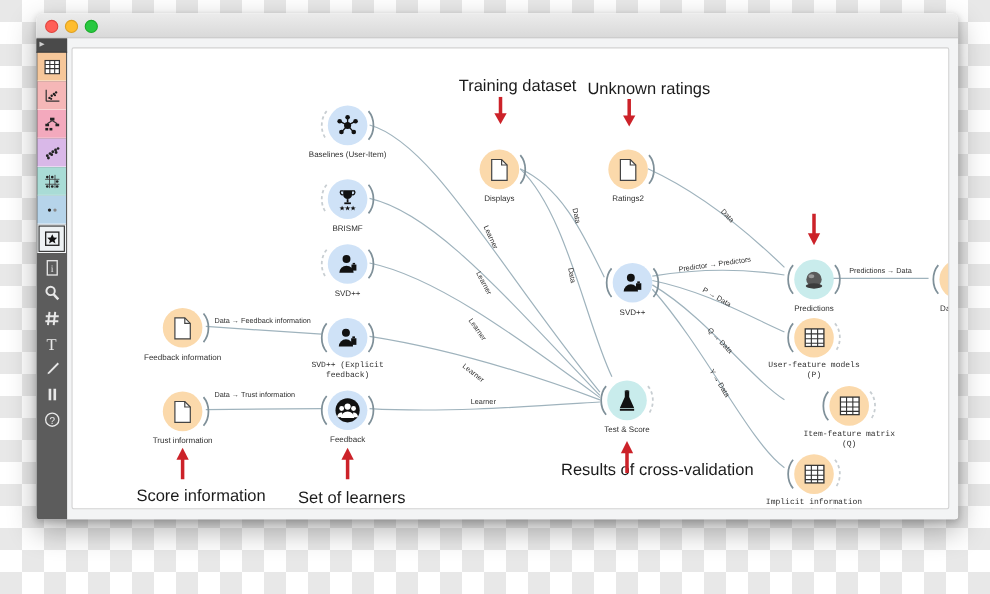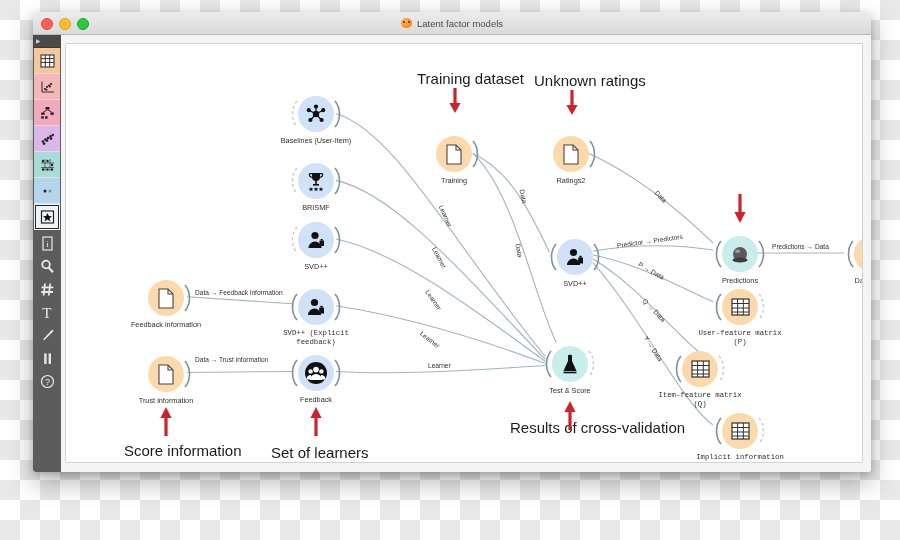--- a/index.html
+++ b/index.html
@@ -125,24 +125,20 @@
 
 <div id="root">
 
   <div id="window">
 
     <div id="titlebar">
       <div class="lights">
         <div class="light red"></div>
         <div class="light yellow"></div>
         <div class="light green"></div>
-      </div>
-      <div id="title-wrap">
-        <span class="orange-logo"></span>
-        <span>Latent factor models</span>
       </div>
     </div>
 
     <div id="body-area">
 
       <div id="sidebar">
         <div id="sb-head">
           <span class="chev">▶</span>
         </div>
 
@@ -456,21 +452,21 @@
             <svg width="18" height="21" viewBox="0 0 18 21">
               <path d="M2,1 h9 l5,5 v14 h-14 z" fill="#fff" stroke="#444" stroke-width="1.1"></path>
               <path d="M11,1 v5 h5" fill="none" stroke="#444" stroke-width="1.1"></path>
             </svg>
           </div>
           <div class="par right">
             <svg width="9" height="30">
                 <path d="M1,2 C7,9 7,21 1,28" fill="none" stroke="#7f9099" stroke-width="1.6"></path>
               </svg>
           </div>
-          <div class="label">Training</div>
+          <div class="label">Displays</div>
         </div>
 
         <div class="node" style="left:505px;top:110px">
           <div class="disc orange">
             <svg width="18" height="21" viewBox="0 0 18 21">
               <path d="M2,1 h9 l5,5 v14 h-14 z" fill="#fff" stroke="#444" stroke-width="1.1"></path>
               <path d="M11,1 v5 h5" fill="none" stroke="#444" stroke-width="1.1"></path>
             </svg>
           </div>
           <div class="par right">
@@ -580,24 +576,24 @@
           <div class="par left">
             <svg width="9" height="30">
                 <path d="M8,2 C2,9 2,21 8,28" fill="none" stroke="#7f9099" stroke-width="1.6"></path>
               </svg>
           </div>
           <div class="par right">
             <svg width="9" height="30">
                 <path d="M1,2 C7,9 7,21 1,28" fill="none" stroke="#c8ced2" stroke-width="1.6" stroke-dasharray="3 2.6"></path>
               </svg>
           </div>
-          <div class="label two">User-feature matrix (P)</div>
-        </div>
-
-        <div class="node" style="left:634px;top:325px">
+          <div class="label two">User-feature models (P)</div>
+        </div>
+
+        <div class="node" style="left:706px;top:325px">
           <div class="disc orange">
             <svg width="19" height="18" viewBox="0 0 19 18">
               <rect x="1" y="1" width="17" height="16" fill="#fff" stroke="#333" stroke-width="1.2"></rect>
               <line x1="1" y1="5.5" x2="18" y2="5.5" stroke="#333" stroke-width="1"></line>
               <line x1="1" y1="10" x2="18" y2="10" stroke="#333" stroke-width="1"></line>
               <line x1="1" y1="14" x2="18" y2="14" stroke="#333" stroke-width="1"></line>
               <line x1="6.6" y1="1" x2="6.6" y2="17" stroke="#333" stroke-width="1"></line>
               <line x1="12.3" y1="1" x2="12.3" y2="17" stroke="#333" stroke-width="1"></line>
             </svg>
           </div>

